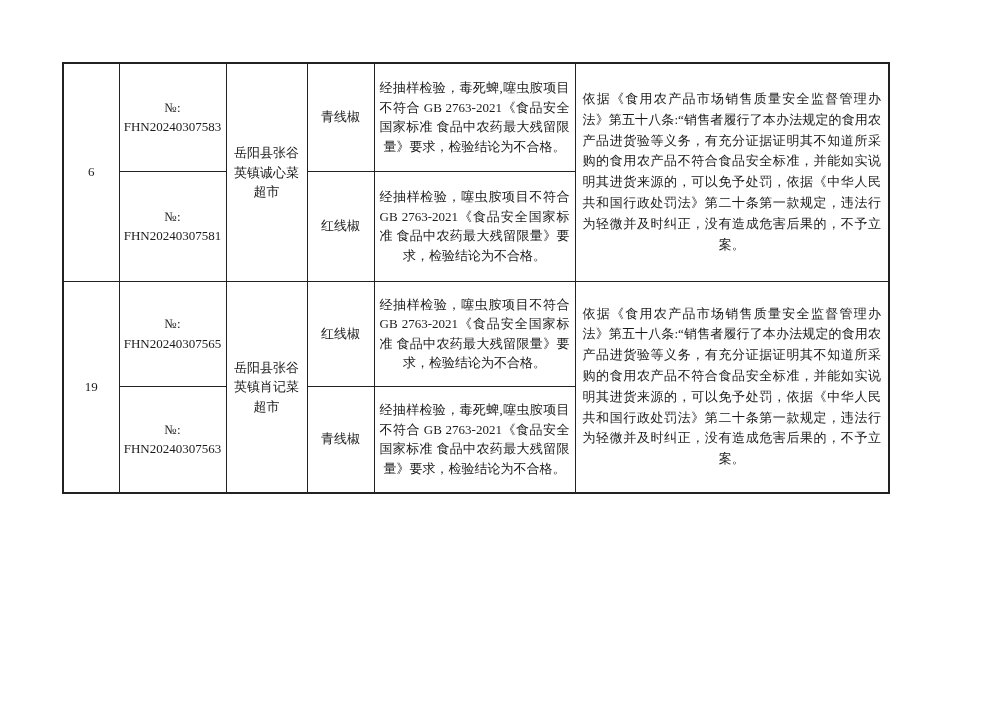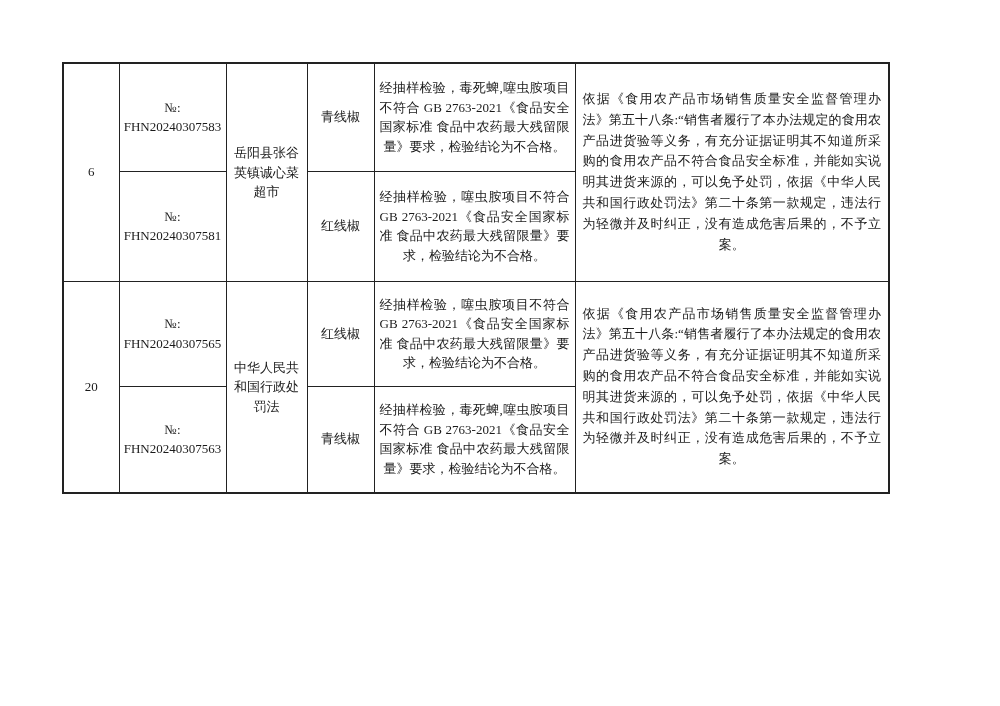--- a/index.html
+++ b/index.html
@@ -105,28 +105,28 @@
         <td class="prod gb">
           <span>红线椒</span>
         </td>
         <td class="res gb">
           <div class="jtext">经抽样检验，噻虫胺项目不符合 GB 2763-2021《食品安全国家标准 食品中农药最大残留限量》要求，检验结论为不合格。</div>
         </td>
       </tr>
 
       <tr class="h-11a">
         <td class="idx" rowspan="2">
-          <span>20</span>
+          <span>19</span>
         </td>
         <td class="no">
           <div>№:</div>
           <div>FHN20240307565</div>
         </td>
         <td class="store" rowspan="2">
-          <div class="store-inner">中华人民共和国行政处罚法</div>
+          <div class="store-inner">岳阳县张谷英镇肖记菜超市</div>
         </td>
         <td class="prod">
           <span>红线椒</span>
         </td>
         <td class="res">
           <div class="jtext">经抽样检验，噻虫胺项目不符合 GB 2763-2021《食品安全国家标准 食品中农药最大残留限量》要求，检验结论为不合格。</div>
         </td>
         <td class="legal" rowspan="2">
           <div class="jtext">依据《食用农产品市场销售质量安全监督管理办法》第五十八条:“销售者履行了本办法规定的食用农产品进货验等义务，有充分证据证明其不知道所采购的食用农产品不符合食品安全标准，并能如实说明其进货来源的，可以免予处罚，依据《中华人民共和国行政处罚法》第二十条第一款规定，违法行为轻微并及时纠正，没有造成危害后果的，不予立案。</div>
         </td>

